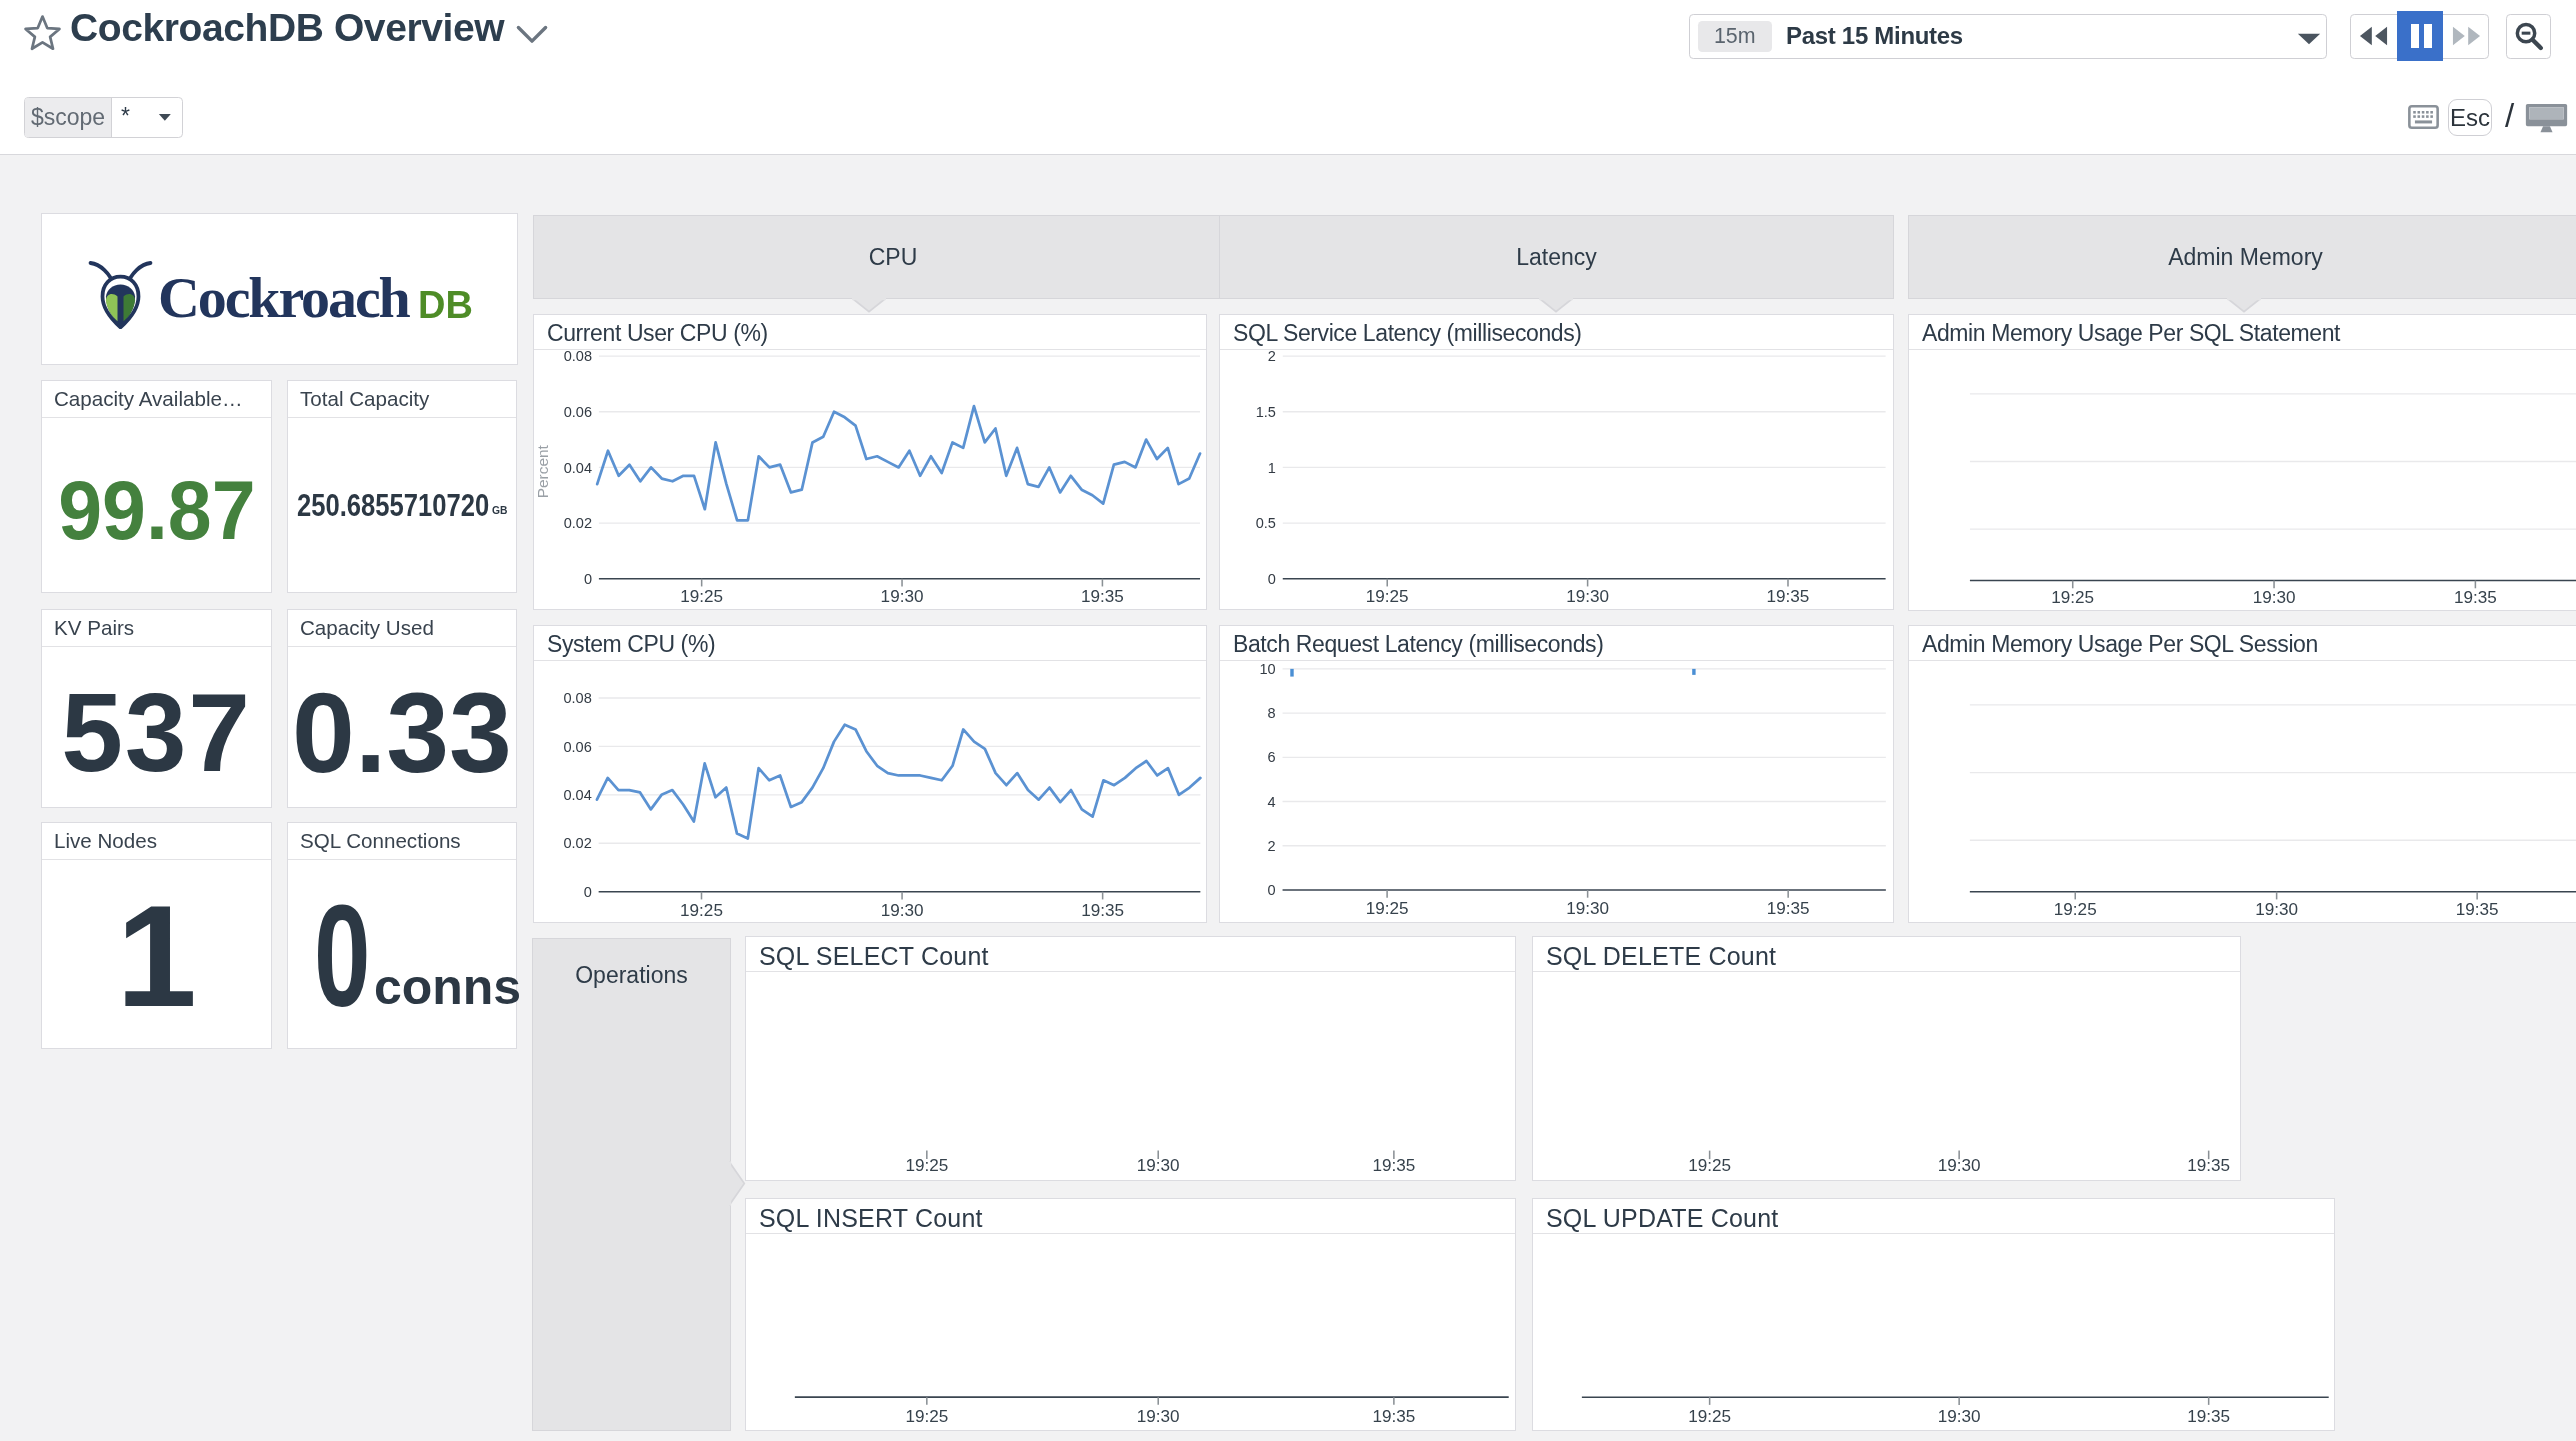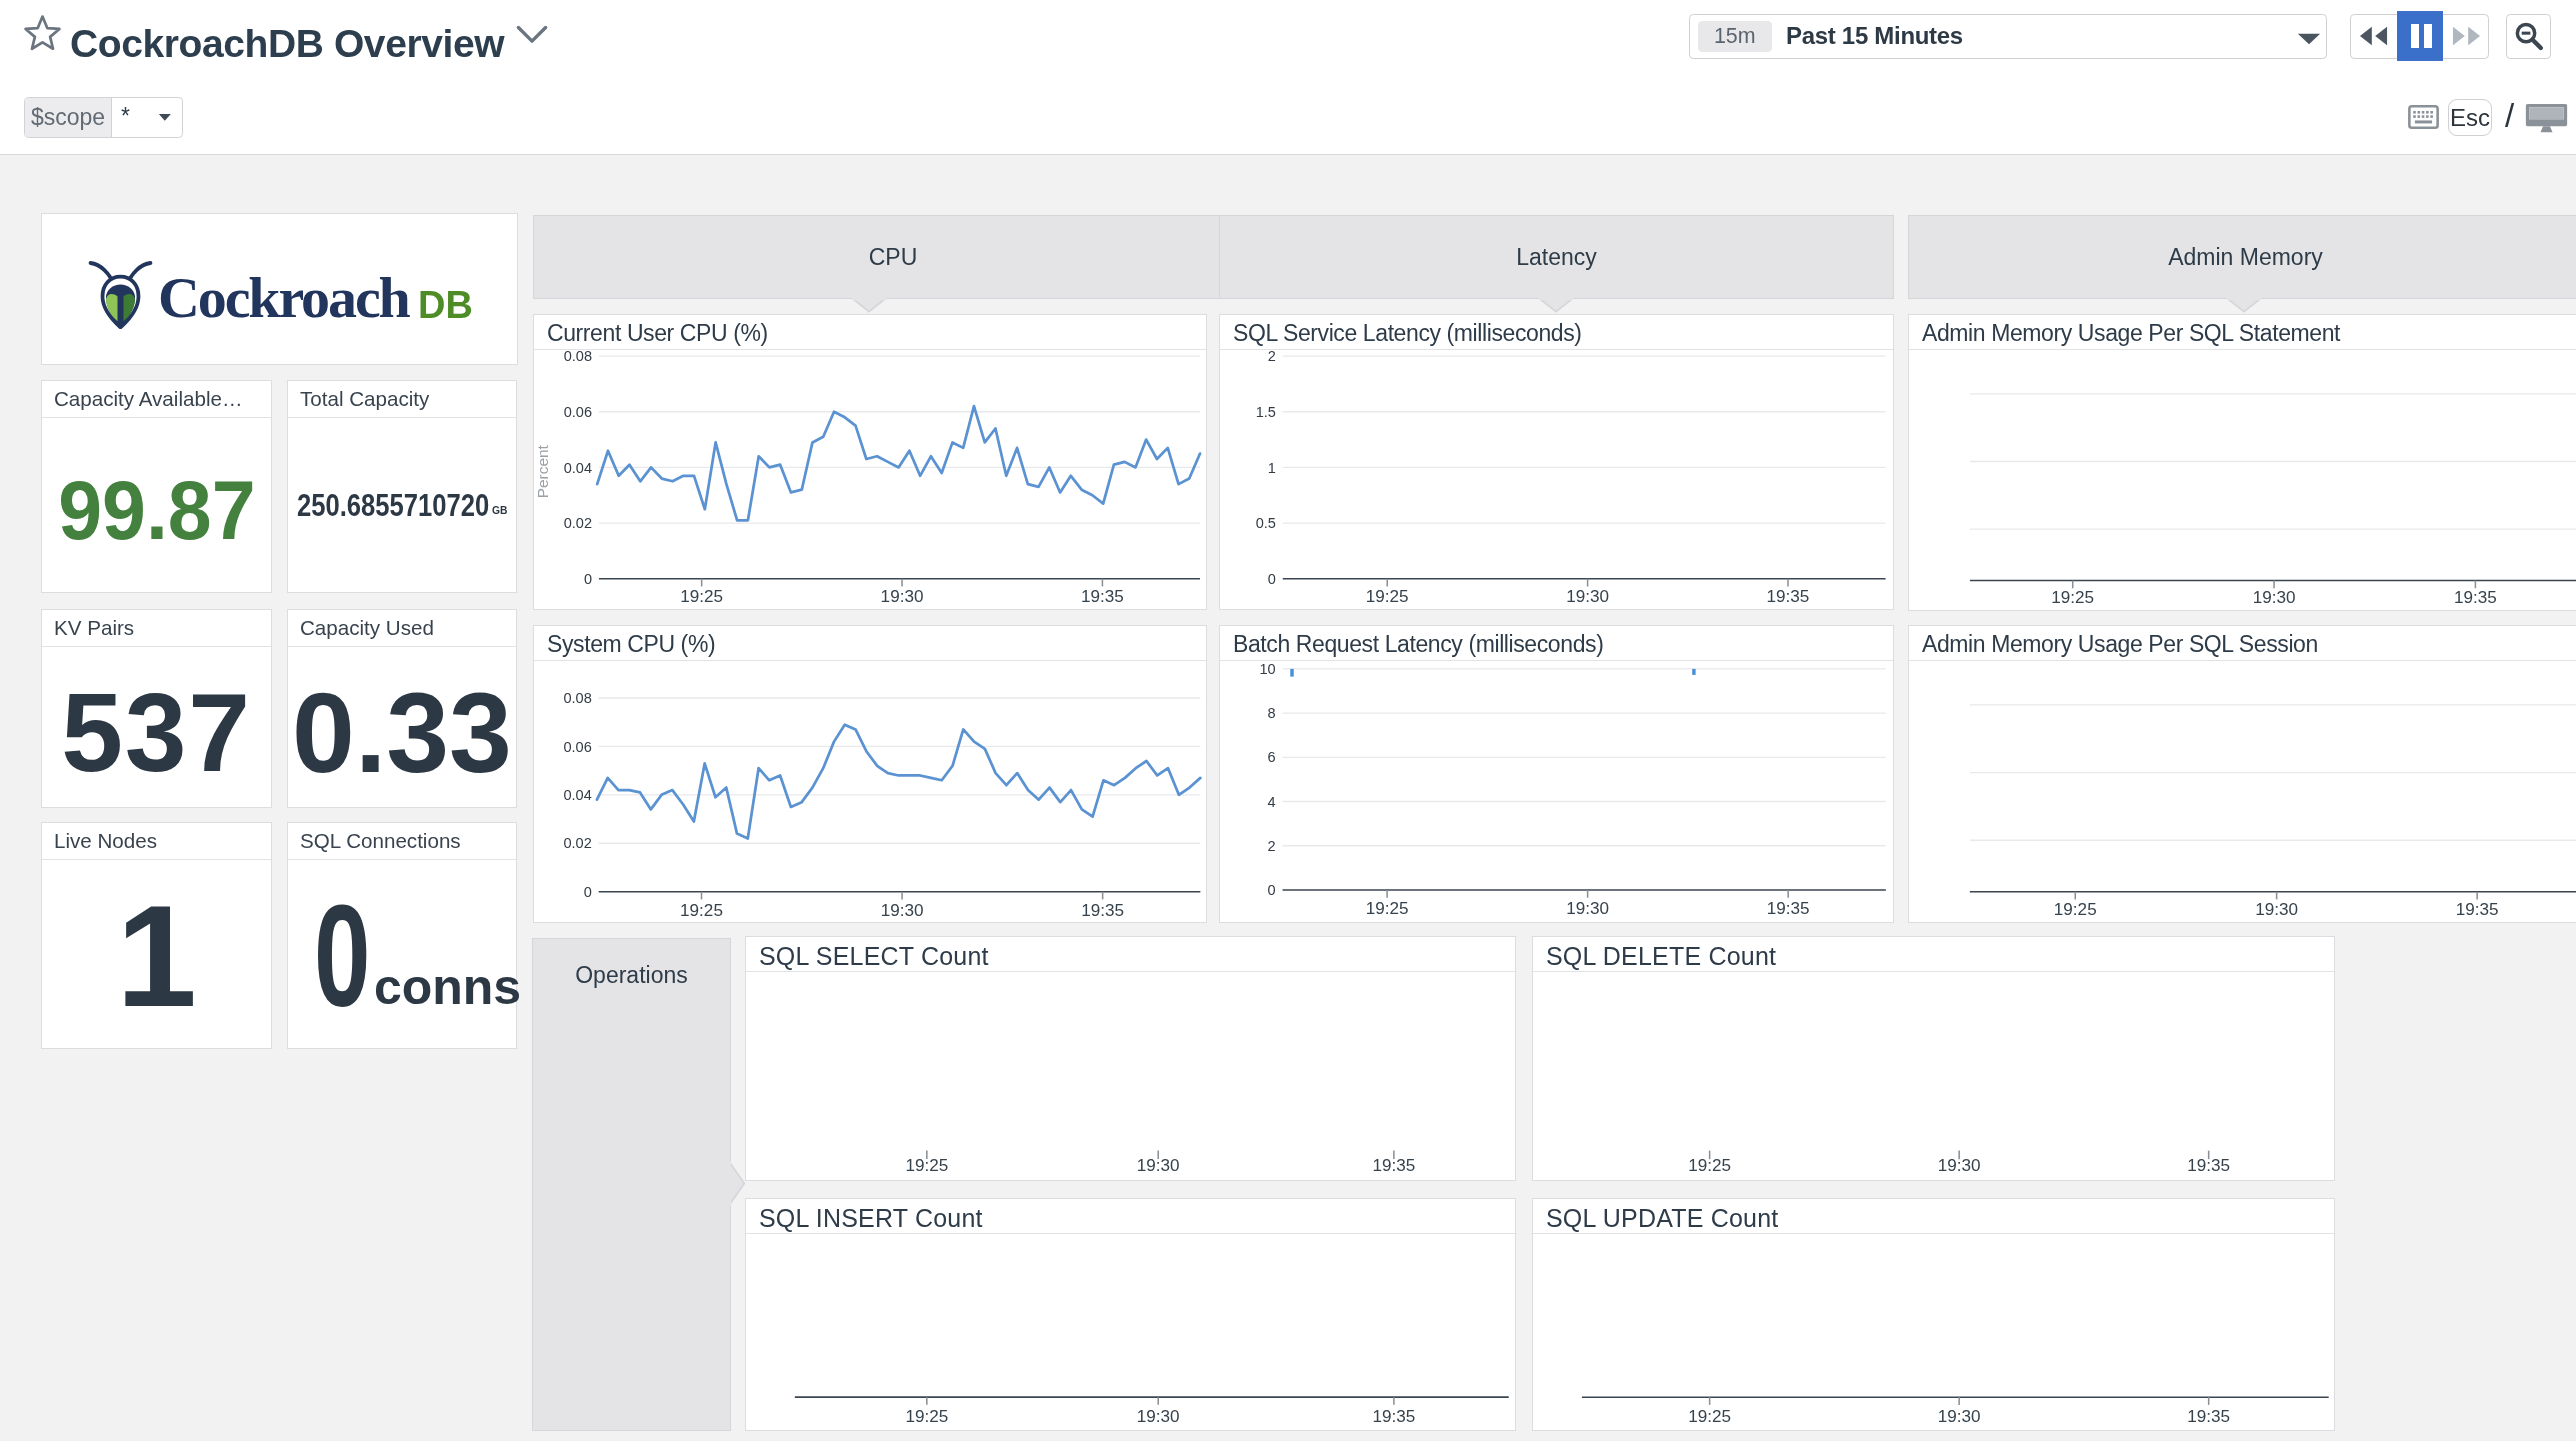--- a/index.html
+++ b/index.html
@@ -12,21 +12,21 @@
   .ctitle { position:absolute; left:13px; top:5.1px; font-size:25px; color:#2e3b48; }
   .csep { position:absolute; left:0; right:0; top:34px; height:1.3px; background:#e2e2e5; }
   .vtitle { position:absolute; left:12px; top:6px; font-size:20.6px; color:#39434e; }
   .vsep { position:absolute; left:0; right:0; top:36px; height:1.3px; background:#e2e2e5; }
 </style></head><body>
 <div id="page">
 
 <svg class="abs" style="left:23px;top:13.7px" width="39" height="39" viewBox="0 0 46 46">
 <path d="M23 3 L28.6 16.6 L43 17.6 L32 27 L35.4 41 L23 33.4 L10.6 41 L14 27 L3 17.6 L17.4 16.6 Z" fill="none" stroke="#6b7580" stroke-width="3.2" stroke-linejoin="round"></path>
     </svg>
-<div class="abs" style="left:70px;top:22px;font-size:39px;font-weight:bold;color:#2d3e4e;letter-spacing:-0.4px">CockroachDB Overview</div>
+<div class="abs" style="left:70px;top:6px;font-size:39px;font-weight:bold;color:#2d3e4e;letter-spacing:-0.4px">CockroachDB Overview</div>
 <svg class="abs" style="left:515px;top:24px" width="34" height="24" viewBox="0 0 40 28">
 <path d="M4 4 L20 20 L36 4" fill="none" stroke="#6b7580" stroke-width="4" stroke-linecap="round" stroke-linejoin="round"></path>
     </svg>
 <div class="abs" style="left:24px;top:97px;width:159px;height:41px;border:1.7px solid #d2d2d6;border-radius:4.3px;background:#fff;">
   <div class="abs" style="left:0;top:0;bottom:0;width:87px;background:#ececee;border-right:1.7px solid #d2d2d6;border-radius:2.6px 0 0 2.6px;display:flex;align-items:center;justify-content:center;font-size:23px;color:#626a73;">$scope</div>
   <div class="abs" style="left:96px;top:5.1px;font-size:23px;color:#2e3b49;">*</div>
   <svg class="abs" style="left:133px;top:14.6px" width="13.7" height="8.6" viewBox="0 0 16 10">
         <path d="M1 1 L8 9 L15 1 Z" fill="#3f4a55"></path>
       </svg>
 </div>
@@ -304,21 +304,21 @@
   <svg width="767" height="230" viewBox="0 0 895 268">
         <line x1="57" y1="231.0" x2="890" y2="231.0" stroke="#3a4550" stroke-width="1.8"></line>
 <line x1="211" y1="231.0" x2="211" y2="240.0" stroke="#8a9095" stroke-width="1.8"></line>
 <text x="211" y="260" font-size="20" fill="#36424c" text-anchor="middle">19:25</text>
 <line x1="481" y1="231.0" x2="481" y2="240.0" stroke="#8a9095" stroke-width="1.8"></line>
 <text x="481" y="260" font-size="20" fill="#36424c" text-anchor="middle">19:30</text>
 <line x1="756" y1="231.0" x2="756" y2="240.0" stroke="#8a9095" stroke-width="1.8"></line>
 <text x="756" y="260" font-size="20" fill="#36424c" text-anchor="middle">19:35</text>
       </svg>
 </div>
-<div class="card" style="left:1532px;top:936px;width:803px;height:245px;">
+<div class="card" style="left:1532px;top:936px;width:709px;height:245px;">
   <div class="ctitle" style="font-size:25px;letter-spacing:0.2px;">SQL DELETE Count</div>
       <div class="csep"></div>
   <svg width="800" height="242" viewBox="0 0 933 282">
         <line x1="206" y1="249.0" x2="206" y2="259.0" stroke="#8a9095" stroke-width="1.8"></line>
 <text x="206" y="273" font-size="20" fill="#36424c" text-anchor="middle">19:25</text>
 <line x1="497" y1="249.0" x2="497" y2="259.0" stroke="#8a9095" stroke-width="1.8"></line>
 <text x="497" y="273" font-size="20" fill="#36424c" text-anchor="middle">19:30</text>
 <line x1="788" y1="249.0" x2="788" y2="259.0" stroke="#8a9095" stroke-width="1.8"></line>
 <text x="788" y="273" font-size="20" fill="#36424c" text-anchor="middle">19:35</text>
       </svg>

